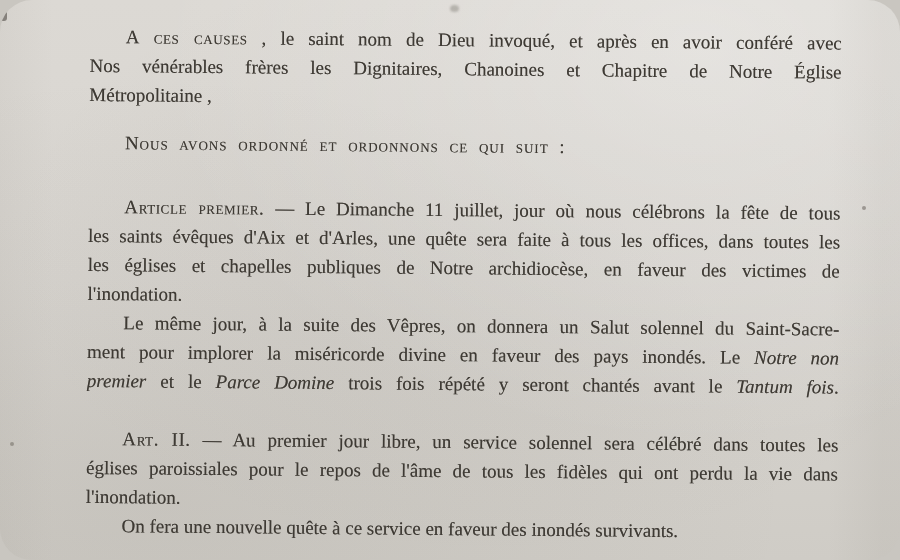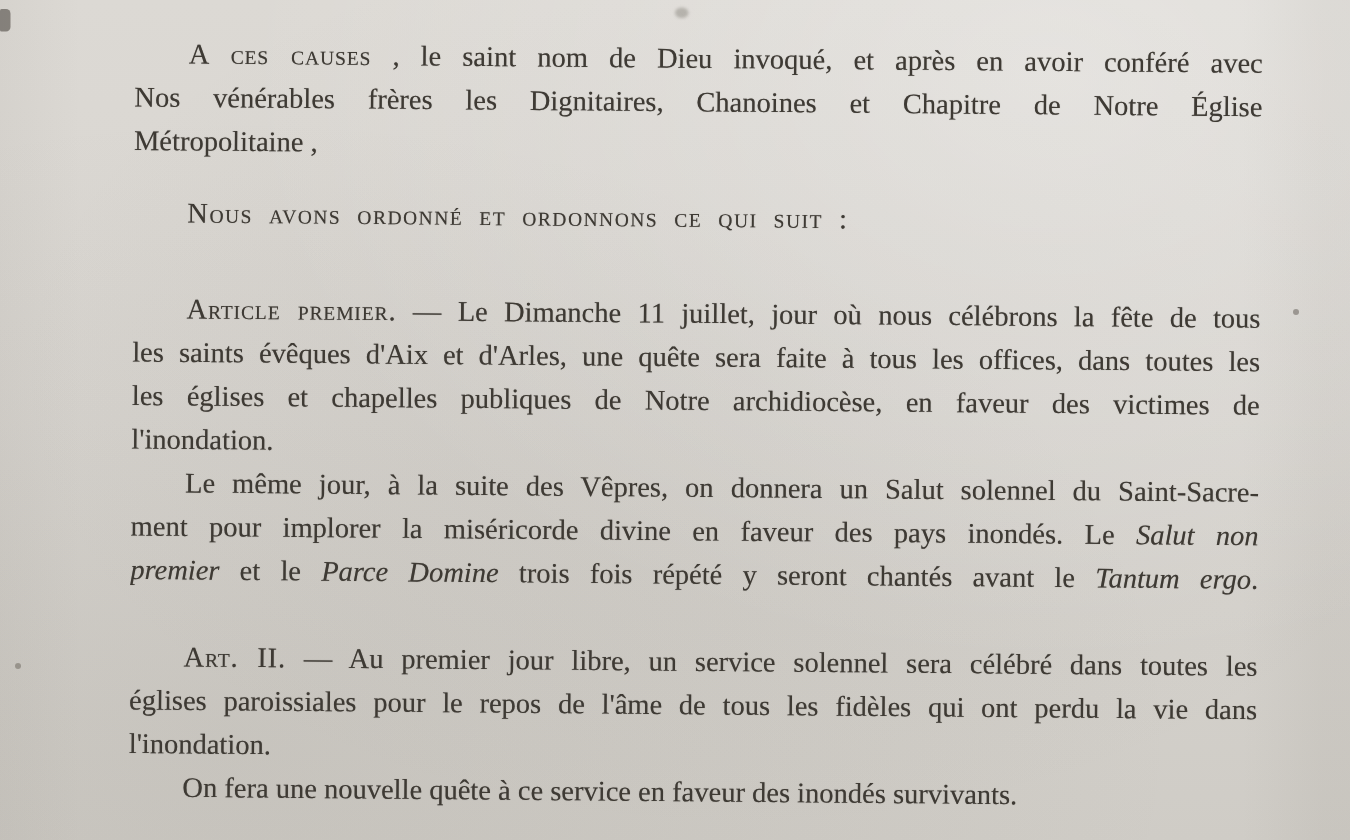--- a/index.html
+++ b/index.html
@@ -16,20 +16,21 @@
     position: relative;
     width: 900px;
     height: 560px;
     background:
       radial-gradient(ellipse at 78% 8%, rgba(255,255,255,0.30), transparent 55%),
       radial-gradient(ellipse at 18% 88%, rgba(110,105,95,0.10), transparent 60%),
       radial-gradient(ellipse at 55% 45%, rgba(125,120,110,0.07), transparent 70%),
       linear-gradient(90deg, rgba(120,114,104,0.06) 0%, transparent 6%, transparent 92%, rgba(120,114,104,0.08) 98%),
       linear-gradient(180deg, #dcd9d4 0%, #d8d5d0 50%, #cfccc6 100%);
     overflow: hidden;
+    border-radius: 32px;
   }
   .text-block {
     position: absolute;
     left: 90px;
     top: 22px;
     width: 752px;
     transform: rotate(0.5deg);
     transform-origin: 0 0;
     color: var(--ink);
     font-size: 19px;
@@ -73,22 +74,22 @@
         <div class="line ind"><span class="seg sc">Nous avons ordonné et ordonnons ce qui suit :</span></div>
       </div>
       <div class="paragraph" data-para="article-1">
         <div class="line j ind"><span class="seg sc">Article premier.</span><span class="seg n"> — Le Dimanche 11 juillet, jour où nous célébrons la fête de tous</span></div>
         <div class="line j"><span class="seg n">les saints évêques d'Aix et d'Arles, une quête sera faite à tous les offices, dans toutes les</span></div>
         <div class="line j"><span class="seg n">les églises et chapelles publiques de Notre archidiocèse, en faveur des victimes de</span></div>
         <div class="line"><span class="seg n">l'inondation.</span></div>
       </div>
       <div class="paragraph" data-para="article-1-salut">
         <div class="line j ind"><span class="seg n">Le même jour, à la suite des Vêpres, on donnera un Salut solennel du Saint-Sacre-</span></div>
-        <div class="line j"><span class="seg n">ment pour implorer la miséricorde divine en faveur des pays inondés. Le </span><span class="seg i">Salut non</span></div>
-        <div class="line j"><span class="seg i">premier</span><span class="seg n"> et le </span><span class="seg i">Parce Domine</span><span class="seg n"> trois fois répété y seront chantés avant le </span><span class="seg i">Tantum ergo</span><span class="seg n">.</span></div>
+        <div class="line j"><span class="seg n">ment pour implorer la miséricorde divine en faveur des pays inondés. Le </span><span class="seg i">Notre non</span></div>
+        <div class="line j"><span class="seg i">premier</span><span class="seg n"> et le </span><span class="seg i">Parce Domine</span><span class="seg n"> trois fois répété y seront chantés avant le </span><span class="seg i">Tantum fois</span><span class="seg n">.</span></div>
       </div>
       <div class="paragraph" data-para="article-2">
         <div class="line j ind"><span class="seg sc">Art. II.</span><span class="seg n"> — Au premier jour libre, un service solennel sera célébré dans toutes les</span></div>
         <div class="line j"><span class="seg n">églises paroissiales pour le repos de l'âme de tous les fidèles qui ont perdu la vie dans</span></div>
         <div class="line"><span class="seg n">l'inondation.</span></div>
       </div>
       <div class="paragraph" data-para="article-2-quete">
         <div class="line ind"><span class="seg n">On fera une nouvelle quête à ce service en faveur des inondés survivants.</span></div>
       </div>
     </section>

